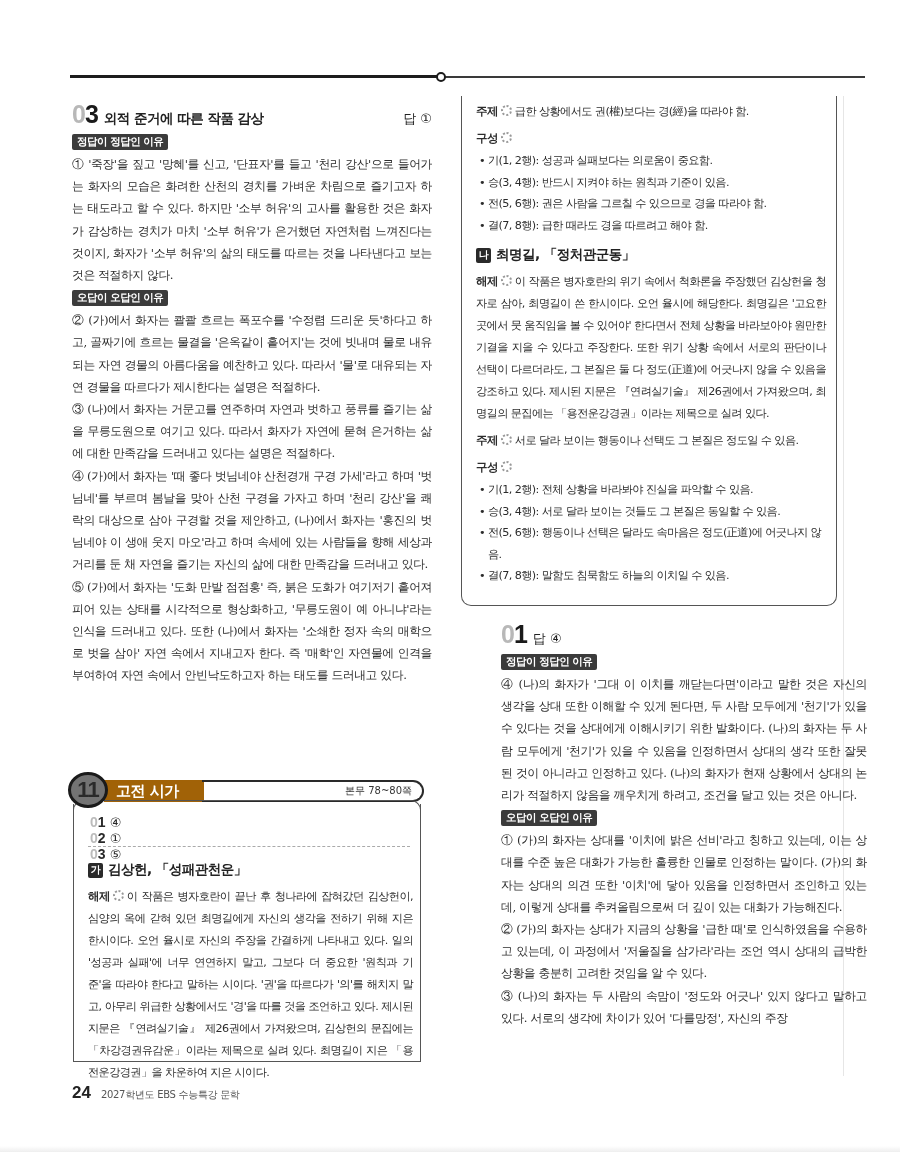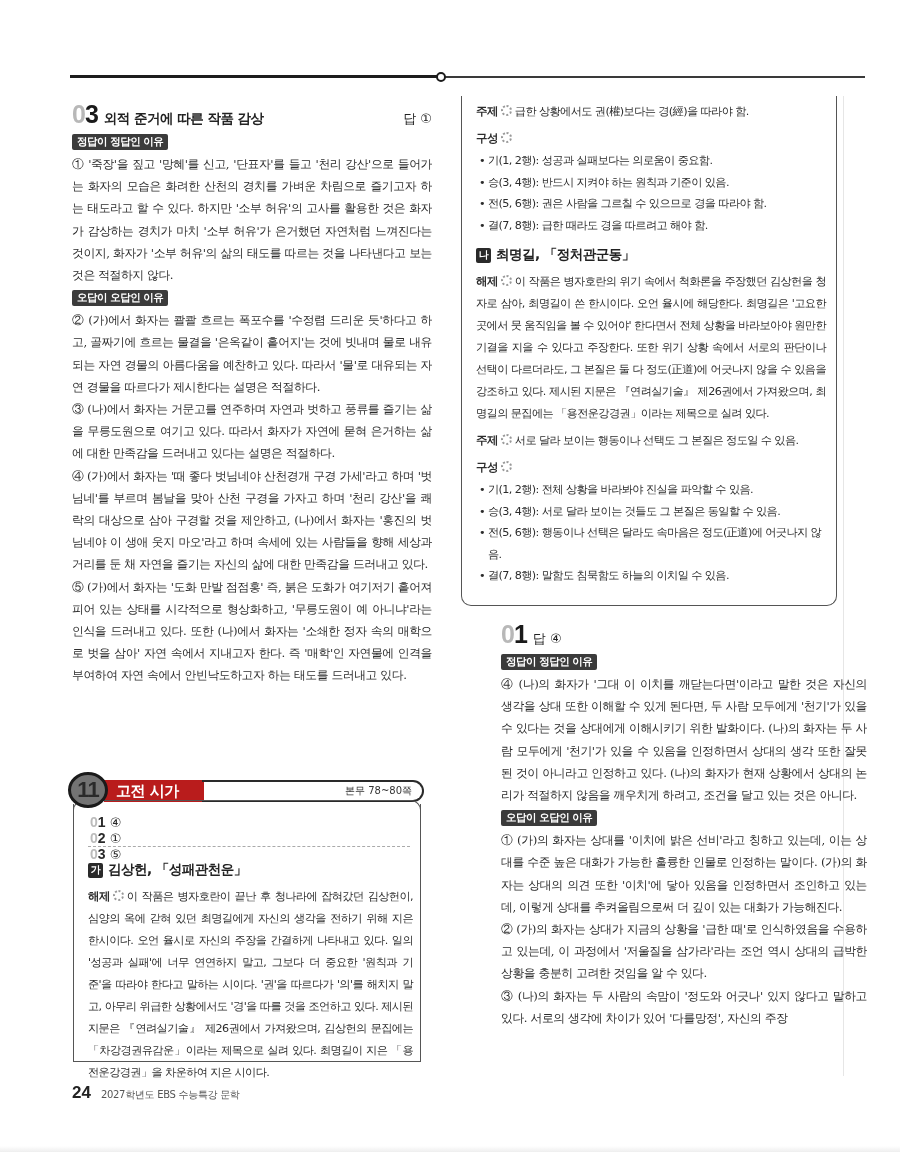--- a/index.html
+++ b/index.html
@@ -17,21 +17,21 @@
   .q-num .zero { color: #b8b8b8; }
   .q-title { font-size: 13.5px; font-weight: 700; color: #222; flex: 1; letter-spacing: -0.5px; }
   .q-answer { font-size: 13px; color: #222; }
 
   .badge { display: inline-block; background: #3b3b3b; color: #fff; font-size: 10.5px; font-weight: 700; padding: 1px 5px; border-radius: 2px; margin: 4px 0 3px; letter-spacing: -0.5px; }
 
   .para { font-family: "DejaVu Serif", serif; font-size: 11.8px; line-height: 22.2px; color: #2c2c2c; text-align: justify; letter-spacing: -0.4px; }
 
   .unit-bar { position: absolute; left: 72px; top: 778px; width: 352px; height: 26px; }
   .unit-num { position: absolute; left: -4px; top: -6px; width: 40px; height: 36px; border: 3px solid #1a1a1a; border-radius: 50%; background: #737373; font-family: "Liberation Sans", sans-serif; font-weight: 700; font-size: 22px; display: flex; align-items: center; justify-content: center; z-index: 2; letter-spacing: -1px; }
-  .unit-title { position: absolute; left: 32px; top: 2px; width: 100px; height: 22px; background: #b91c1c; color: #fff; font-weight: 700; font-size: 15px; padding-left: 12px; line-height: 22px; letter-spacing: -0.5px; }
+  .unit-title { position: absolute; left: 32px; top: 2px; width: 100px; height: 22px; background: #a16207; color: #fff; font-weight: 700; font-size: 15px; padding-left: 12px; line-height: 22px; letter-spacing: -0.5px; }
   .unit-range { position: absolute; left: 130px; top: 2px; right: 0; height: 22px; border: 2px solid #2a2a2a; border-left: none; border-radius: 0 12px 12px 0; font-size: 10px; text-align: right; padding-right: 10px; line-height: 18px; color: #333; }
 
   .box-left { position: absolute; left: 73px; top: 804px; width: 348px; height: 258px; border: 1.5px solid #555; border-top: none; border-radius: 0 0 0 0; }
   .box-left-top { position: absolute; left: 73px; top: 800px; width: 348px; height: 10px; border-top: 1.5px solid #555; border-left: 1.5px solid #555; border-right: 1.5px solid #555; border-radius: 10px 10px 0 0; }
   .answers-row { position: absolute; left: 90px; top: 814px; width: 320px; display: flex; font-size: 13px; flex-direction: column; }
   .answers-row .ans { width: 110px; }
   .answers-row .ans-num { font-family: "Liberation Sans", sans-serif; font-weight: 700; font-size: 14px; }
   .answers-row .ans-num .zero { color: #bbb; }
   .dashed-sep { position: absolute; left: 88px; top: 846px; width: 322px; border-top: 1px dashed #aaa; }
 

